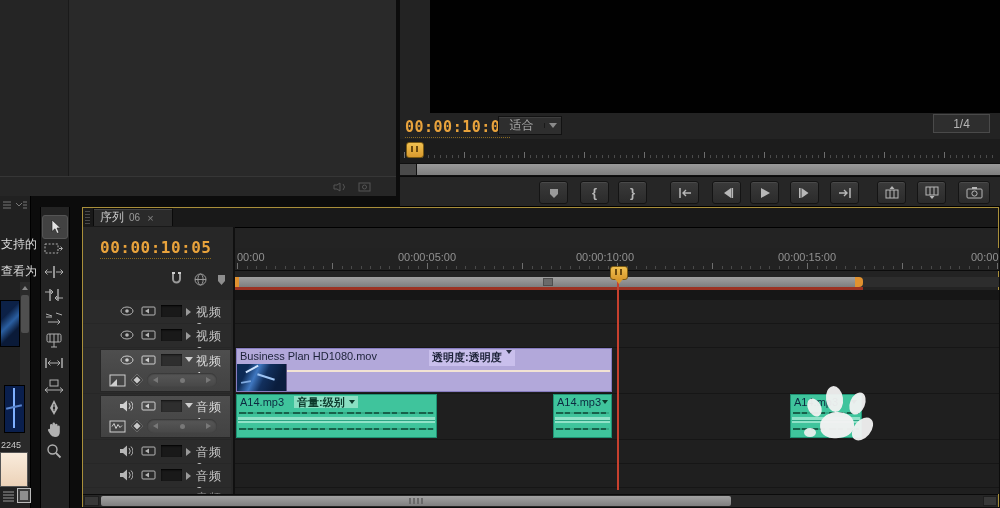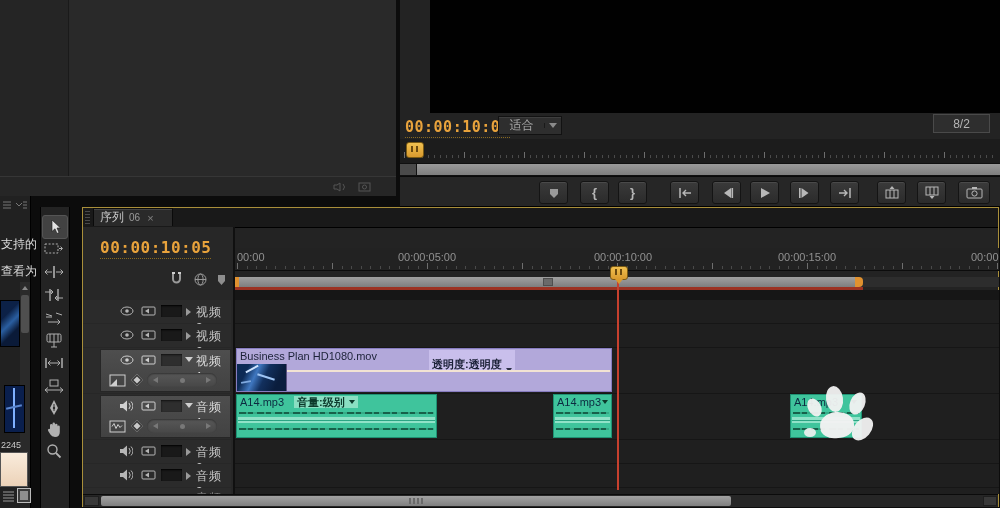--- a/index.html
+++ b/index.html
@@ -53,21 +53,21 @@
   <div class="p" style="left:430px;top:0;width:570px;height:113px;background:#010101;"></div>
 
   <div class="p tc dot-ul" style="left:405px;top:118px;font-size:15px;letter-spacing:.5px;">00:00:10:05</div>
   <div class="p" style="left:498px;top:116px;width:62px;height:17px;background:#2e2e2e;border:1px solid #121212;box-shadow:inset 0 1px 0 #3e3e3e;display:flex;align-items:center;">
     <span style="flex:1;text-align:center;color:#a8a8a8;font-size:12px;">适合</span>
     <span style="width:16px;border-left:1px solid #1a1a1a;display:flex;justify-content:center;">
         <span class="tri-d" style="border-top-color:#8a8a8a;"></span>
       </span>
   </div>
   <div class="p" style="left:933px;top:114px;width:55px;height:17px;background:#2e2e2e;border:1px solid #4a4a4a;display:flex;align-items:center;justify-content:center;">
-    <span style="color:#b5b5b5;font-size:12px;">8/2</span>
+    <span style="color:#b5b5b5;font-size:12px;">1/4</span>
   </div>
 
   <div class="p" style="left:400px;top:139px;width:600px;height:24px;background:#1c1c1c;border-bottom:1px solid #000;"></div>
   <div class="p ticks" style="left:404px;top:150px;height:8px;">
       <i class="tall" style="margin-right: 5px;"></i>
       <i style="margin-right: 5px;"></i>
       <i style="margin-right: 5px;"></i>
       <i style="margin-right: 5px;"></i>
       <i style="margin-right: 5px;"></i>
       <i style="margin-right: 5px;"></i>
@@ -368,21 +368,21 @@
     </div>
   <div class="p" style="left:216px;top:274px;">
     <svg width="11" height="12" viewBox="0 0 11 12">
         <path d="M2 1 h7 v6 l-3.5 4 L2 7 z" fill="#8e8e8e"></path>
       </svg>
     </div>
 
   <div class="p" style="left:235px;top:248px;width:764px;height:22px;background:#222;border-bottom:1px solid #0c0c0c;overflow:hidden;">
     <span style="position:absolute;left:2px;top:3px;color:#919191;font-size:11px;">00:00</span>
     <span style="position:absolute;left:192px;top:3px;color:#919191;font-size:11px;transform:translateX(-50%);">00:00:05:00</span>
-    <span style="position:absolute;left:388px;top:3px;color:#919191;font-size:11px;transform:translateX(-50%);">00:00:10:00</span>
+    <span style="position:absolute;left:370px;top:3px;color:#919191;font-size:11px;transform:translateX(-50%);">00:00:10:00</span>
     <span style="position:absolute;left:572px;top:3px;color:#919191;font-size:11px;transform:translateX(-50%);">00:00:15:00</span>
     <span style="position:absolute;left:762px;top:3px;color:#919191;font-size:11px;transform:translateX(-50%);">00:00:20:0</span>
   </div>
   <div class="p ticks" style="left:237px;top:262px;height:7px;">
       <i class="tall" style="margin-right: 8.5px;"></i>
       <i style="margin-right: 8.5px;"></i>
       <i style="margin-right: 8.5px;"></i>
       <i style="margin-right: 8.5px;"></i>
       <i style="margin-right: 8.5px;"></i>
       <i style="margin-right: 8.5px;"></i>
@@ -613,21 +613,21 @@
     <span class="tri-r" style="position:absolute;left:103px;top:8px;"></span>
     <span class="hdr-label" style="position:absolute;left:113px;top:4px;">音频 3</span>
   </div>
 
   <div class="p" style="left:83px;top:488px;width:148px;height:6px;background:#2b2b2b;overflow:hidden;">
     <span class="hdr-label" style="position:absolute;left:113px;top:2px;color:#8a8a8a;">音频 4</span>
   </div>
 
   <div class="p" style="left:236px;top:348px;width:376px;height:44px;background:#b2a8da;border:1px solid #877cc0;box-sizing:border-box;">
     <span style="position:absolute;left:3px;top:1px;font-size:11px;color:#1c2238;white-space:nowrap;">Business Plan HD1080.mov</span>
-    <span style="position:absolute;left:192px;top:1px;height:22px;background:#c9bfec;display:inline-flex;align-items:flex-end;gap:4px;padding:0 3px;">
+    <span style="position:absolute;left:192px;top:1px;height:16px;background:#c9bfec;display:inline-flex;align-items:flex-start;gap:4px;padding:0 3px;">
       <span style="font-size:11px;font-weight:bold;color:#1c2238;white-space:nowrap;">透明度:透明度</span>
       <span class="chev"></span>
     </span>
     <span style="position:absolute;left:0;top:15px;width:49px;height:27px;background:
           linear-gradient(115deg,#0d2a55 20%,#3f77c0 38%,#12305e 55%,#0a1d3d 80%);border-right:1px solid #5a517f;">
       <span style="position:absolute;left:8px;top:4px;width:14px;height:2px;background:#cfe4ff;transform:rotate(-28deg);"></span>
       <span style="position:absolute;left:20px;top:12px;width:18px;height:2px;background:#9fc5f5;transform:rotate(18deg);"></span>
       <span style="position:absolute;left:4px;top:17px;width:10px;height:2px;background:#7fa9e0;transform:rotate(-10deg);"></span>
     </span>
     <span style="position:absolute;left:50px;top:21px;right:1px;height:2px;background:#f2e3d3;"></span>

